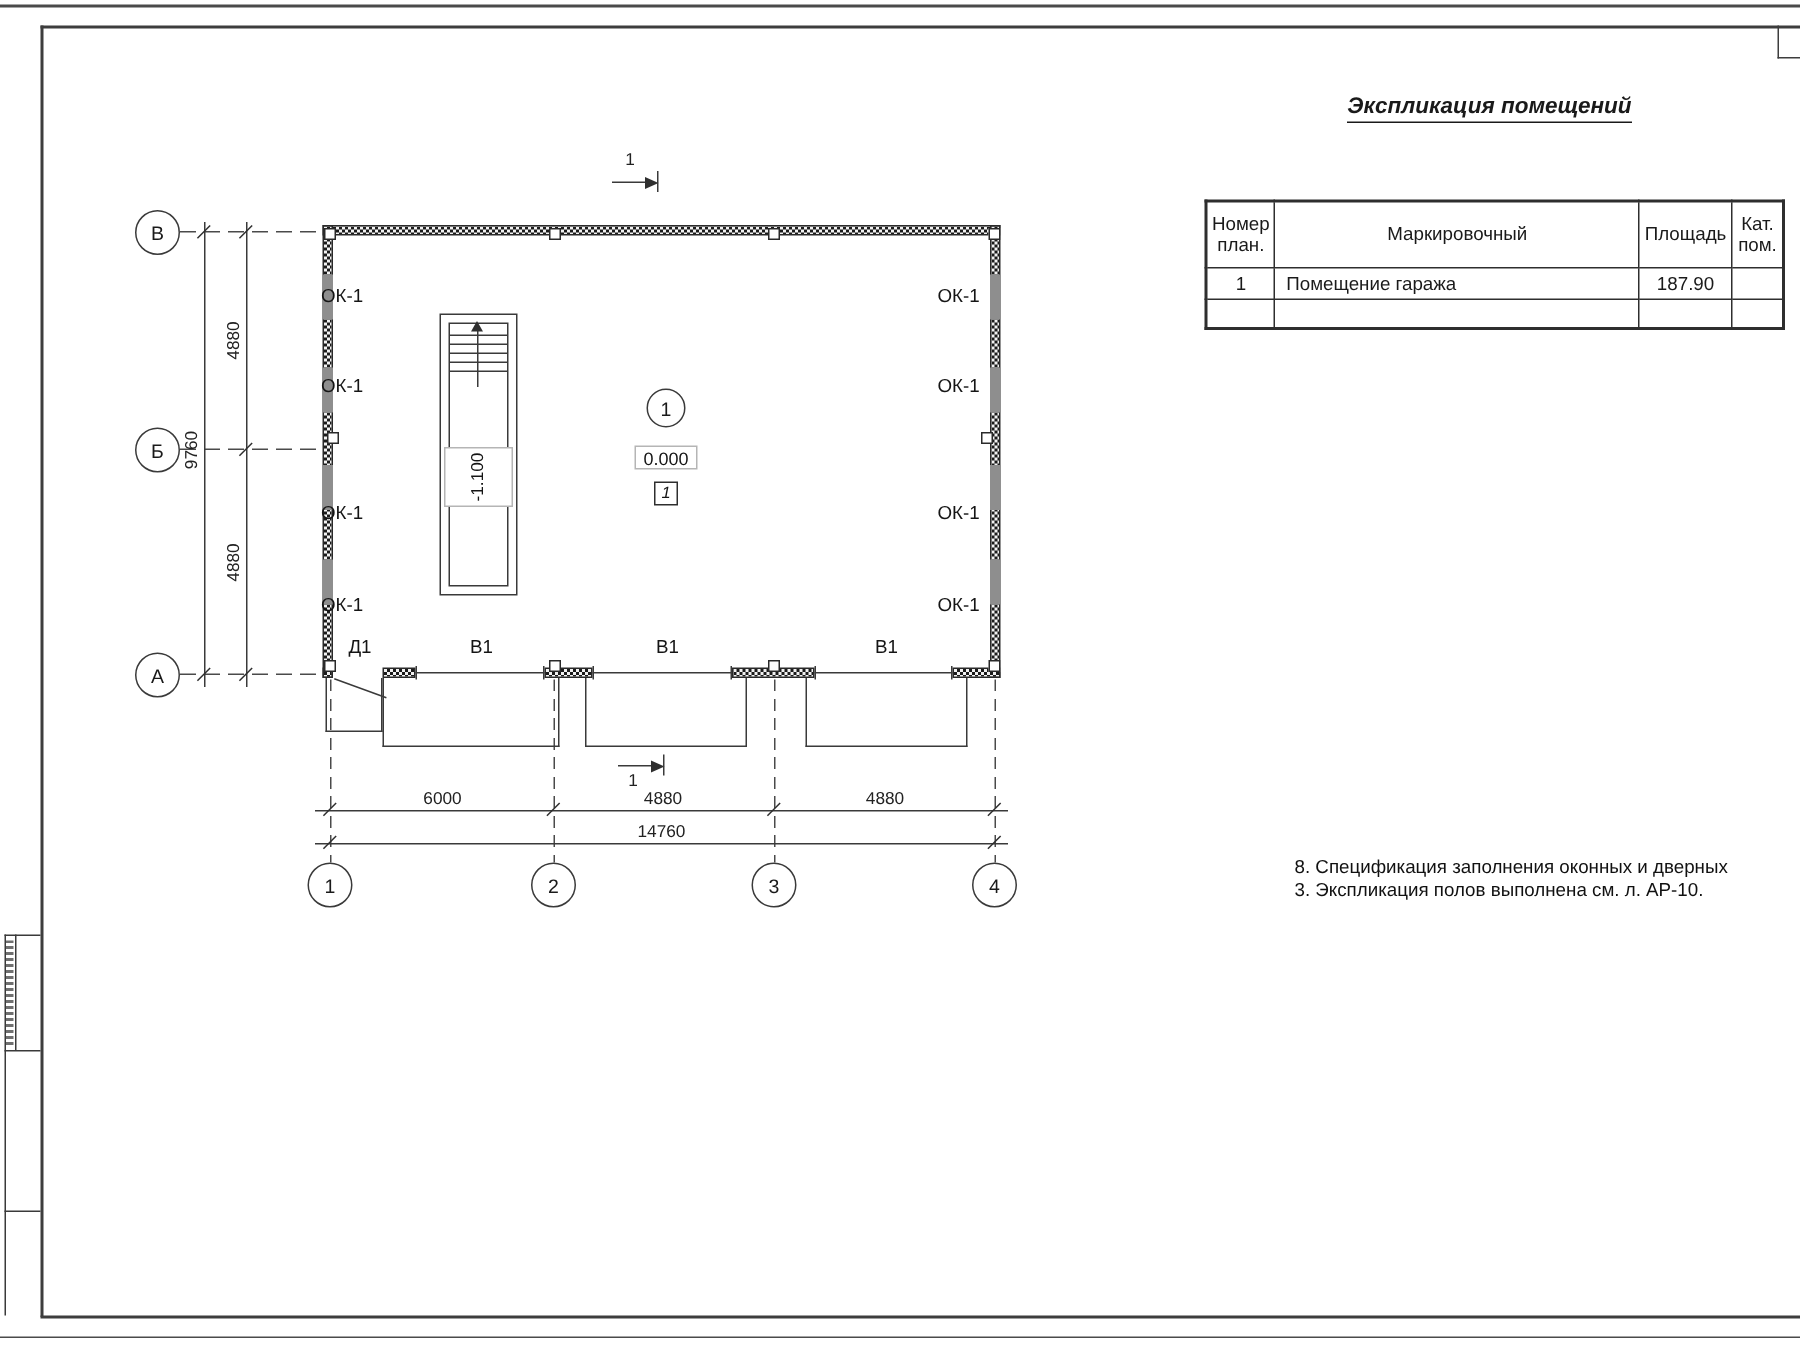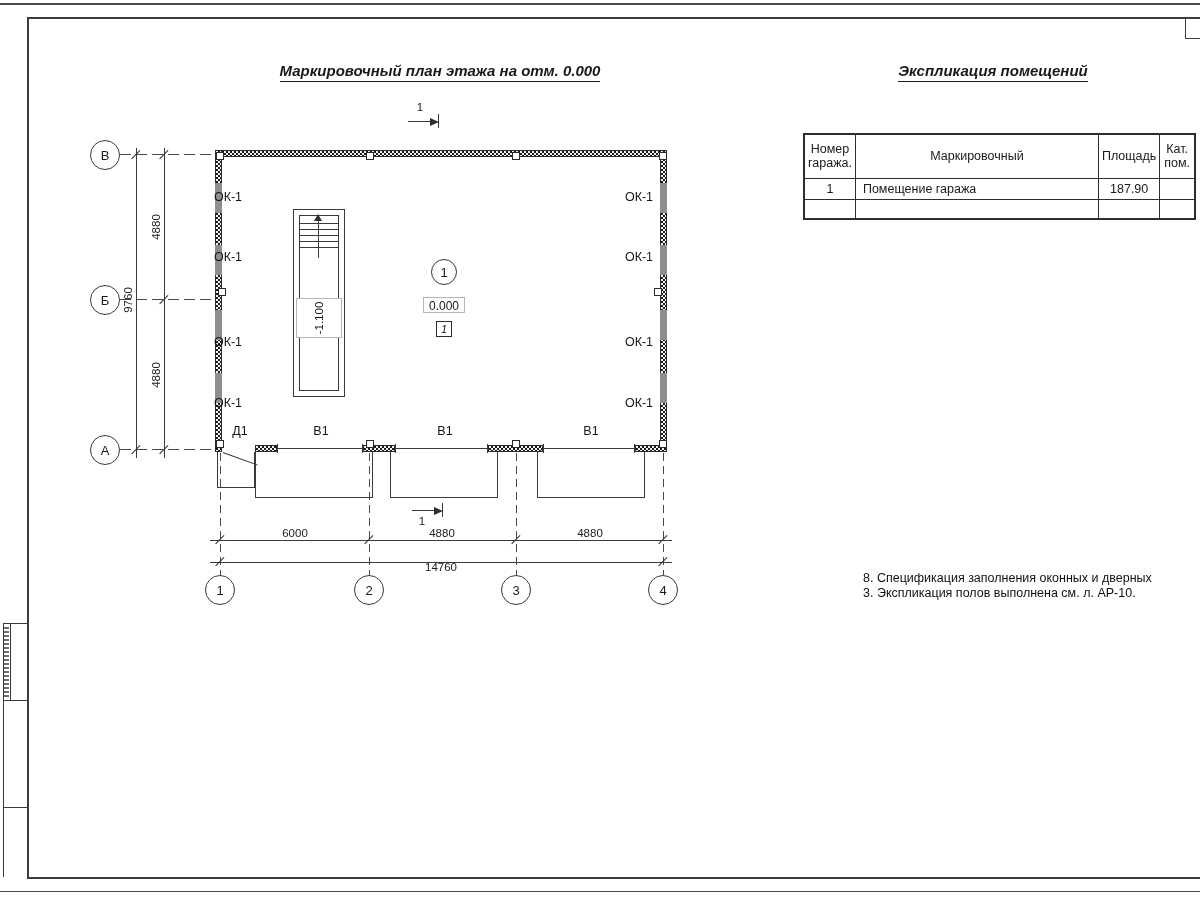--- a/index.html
+++ b/index.html
@@ -47,21 +47,20 @@
   <div class="hline" style="left:0;top:891px;width:1200px;height:1.2px;background:#4a4a4a;"></div>
   <div class="abs" style="left:1185px;top:17px;width:15px;height:21px;border-left:1.5px solid #3d3d3d;border-bottom:1.5px solid #3d3d3d;"></div>
 
   <div class="vline" style="left:3px;top:623px;height:254px;"></div>
   <div class="vline" style="left:10px;top:623px;height:77px;"></div>
   <div class="hline" style="left:3px;top:623px;width:24px;"></div>
   <div class="hline" style="left:3px;top:700px;width:24px;"></div>
   <div class="hline" style="left:3px;top:807px;width:24px;"></div>
   <div class="smudge" style="left:4px;top:627px;width:5px;height:70px;"></div>
 
-  <div class="title" style="left:240px;top:62px;width:400px;"><span>Маркировочный план этажа на отм. 0.000</span></div>
   <div class="title" style="left:803px;top:62px;width:380px;"><span>Экспликация помещений</span></div>
 
   <div class="dashh" style="left:120px;top:154px;width:98px;"></div>
   <div class="dashh" style="left:120px;top:299px;width:98px;"></div>
   <div class="dashh" style="left:120px;top:449px;width:98px;"></div>
   <div class="dashv" style="left:220px;top:453px;height:122px;"></div>
   <div class="dashv" style="left:369px;top:453px;height:122px;"></div>
   <div class="dashv" style="left:516px;top:453px;height:122px;"></div>
   <div class="dashv" style="left:663px;top:453px;height:122px;"></div>
 
@@ -165,21 +164,21 @@
   <div class="hline" style="left:210px;top:562px;width:462px;"></div>
   <div class="slash" style="left:214px;top:539px;"></div>
   <div class="slash" style="left:363px;top:539px;"></div>
   <div class="slash" style="left:510px;top:539px;"></div>
   <div class="slash" style="left:657px;top:539px;"></div>
   <div class="slash" style="left:214px;top:561px;"></div>
   <div class="slash" style="left:657px;top:561px;"></div>
   <div class="dimtext" style="left:275px;top:527px;width:40px;">6000</div>
   <div class="dimtext" style="left:422px;top:527px;width:40px;">4880</div>
   <div class="dimtext" style="left:570px;top:527px;width:40px;">4880</div>
-  <div class="dimtext" style="left:416px;top:549px;width:50px;margin-top:12px;">14760</div>
+  <div class="dimtext" style="left:416px;top:549px;width:50px;">14760</div>
 
   <div class="circle" style="left:90px;top:140px;">
       <span>В</span>
     </div>
   <div class="circle" style="left:90px;top:285px;">
       <span>Б</span>
     </div>
   <div class="circle" style="left:90px;top:435px;">
       <span>А</span>
     </div>
@@ -198,21 +197,21 @@
 
   <table class="expl">
     <colgroup>
         <col style="width:44px">
         <col style="width:243px">
         <col style="width:58px">
         <col style="width:35px">
       </colgroup>
     <tbody>
         <tr style="height:44px">
-      <th>Номер гаража.</th>
+      <th>Номер план.</th>
       <th>Маркировочный</th>
       <th>Площадь</th>
       <th>Кат. пом.</th>
     </tr>
     <tr style="height:21px">
       <td>1</td>
       <td style="text-align:left;padding-left:7px;">Помещение гаража</td>
       <td>187.90</td>
       <td></td>
     </tr>

